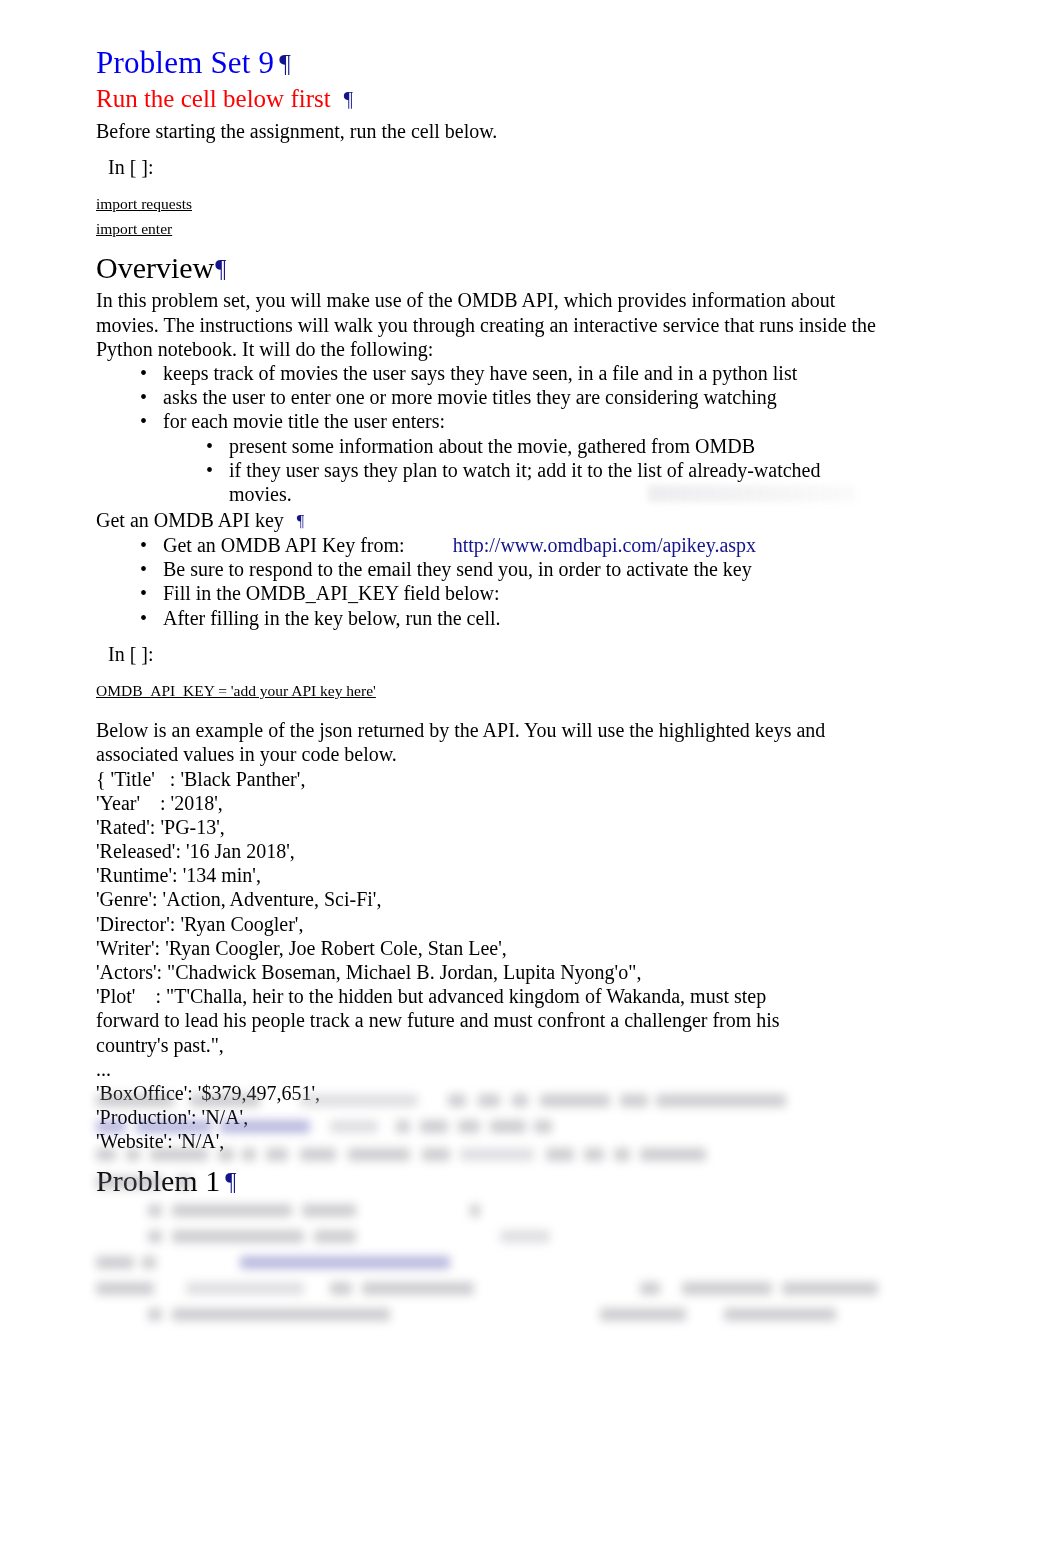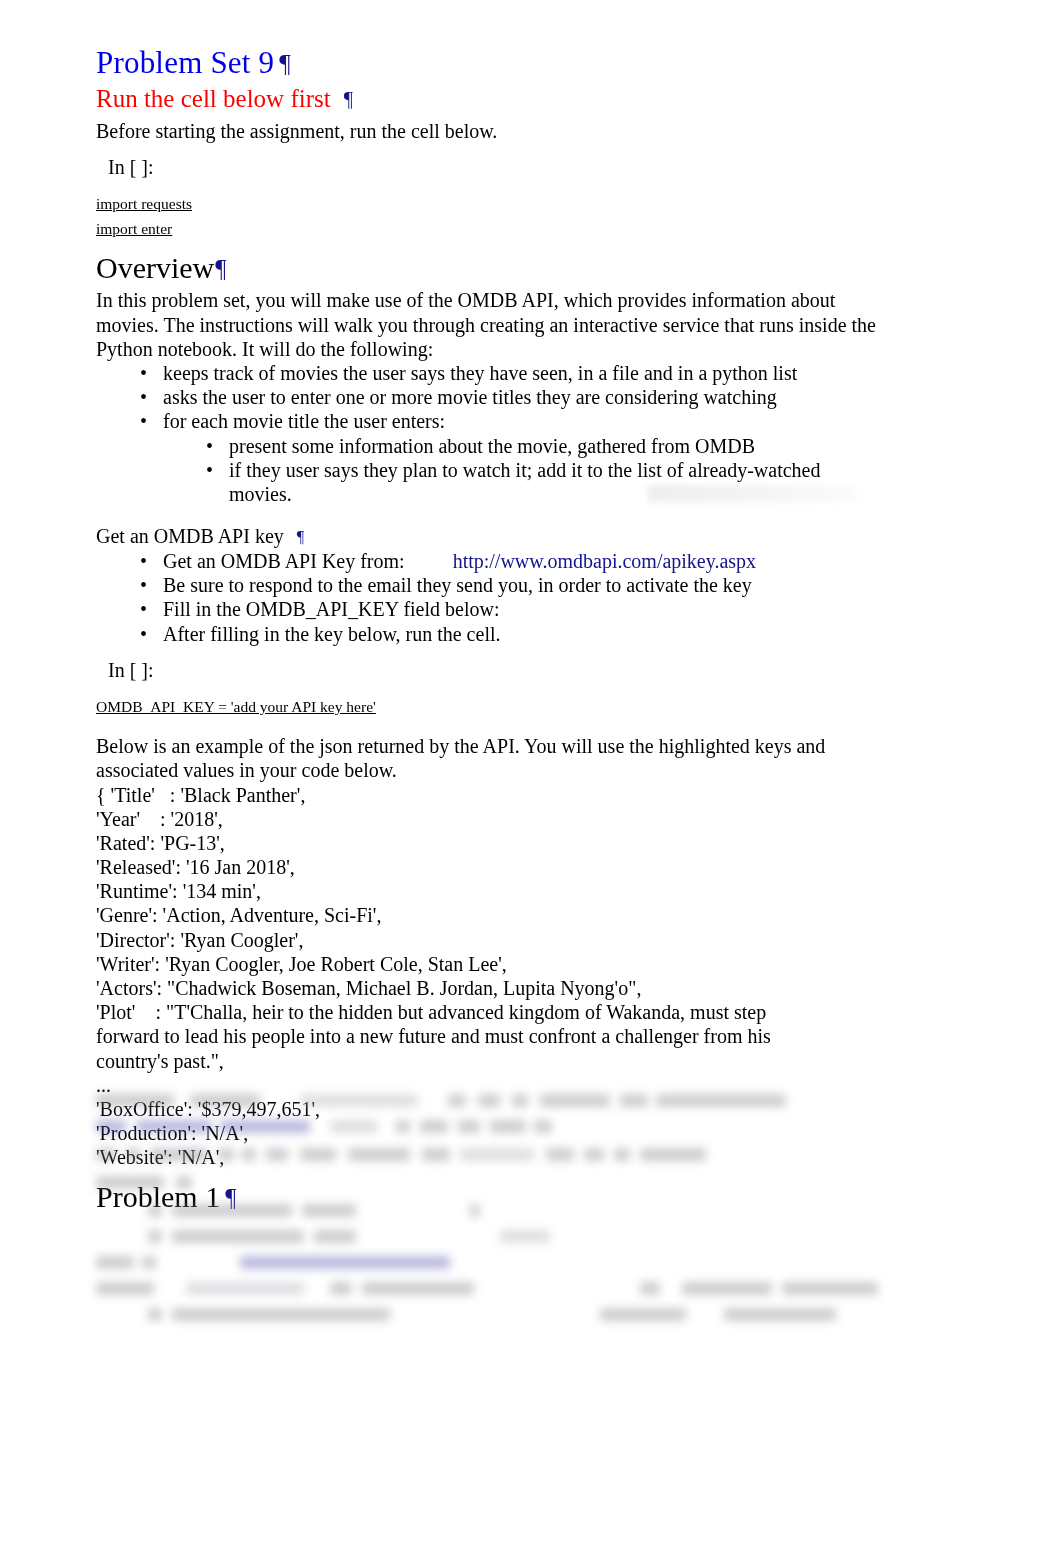--- a/index.html
+++ b/index.html
@@ -47,21 +47,21 @@
     font-size: 30px;
     font-weight: normal;
     color: #000000;
     margin: 9px 0 2px 0;
     line-height: 1.2;
   }
   h3.minor {
     font-size: 20px;
     font-weight: normal;
     color: #000000;
-    margin: 18px 0 1px 0;
+    margin: 2px 0 1px 0;
     line-height: 1.2;
   }
   .pilcrow {
     color: #14148c;
     font-size: 0.82em;
     padding-left: 5px;
     vertical-align: 1px;
   }
   .pilcrow.gap { padding-left: 13px; }
   .pilcrow.tight { padding-left: 1px; }
@@ -220,21 +220,21 @@
       <p class="json-line">{ 'Title'   : 'Black Panther',</p>
       <p class="json-line">'Year'    : '2018',</p>
       <p class="json-line">'Rated': 'PG-13',</p>
       <p class="json-line">'Released': '16 Jan 2018',</p>
       <p class="json-line">'Runtime': '134 min',</p>
       <p class="json-line">'Genre': 'Action, Adventure, Sci-Fi',</p>
       <p class="json-line">'Director': 'Ryan Coogler',</p>
       <p class="json-line">'Writer': 'Ryan Coogler, Joe Robert Cole, Stan Lee',</p>
       <p class="json-line">'Actors': "Chadwick Boseman, Michael B. Jordan, Lupita Nyong'o",</p>
       <p class="json-line">'Plot'    : "T'Challa, heir to the hidden but advanced kingdom of Wakanda, must step</p>
-      <p class="json-line">forward to lead his people into a new future and must confront a challenger from his</p>
+      <p class="json-line">forward to lead his people track a new future and must confront a challenger from his</p>
       <p class="json-line">country's past.",</p>
       <p class="json-line">...</p>
       <p class="json-line">'BoxOffice': '$379,497,651',</p>
       <p class="json-line">'Production': 'N/A',</p>
       <p class="json-line">'Website': 'N/A',</p>
     </div>
 
     <h2 class="section"><span>Problem 1</span><span class="pilcrow">¶</span></h2>
 
   </div>

